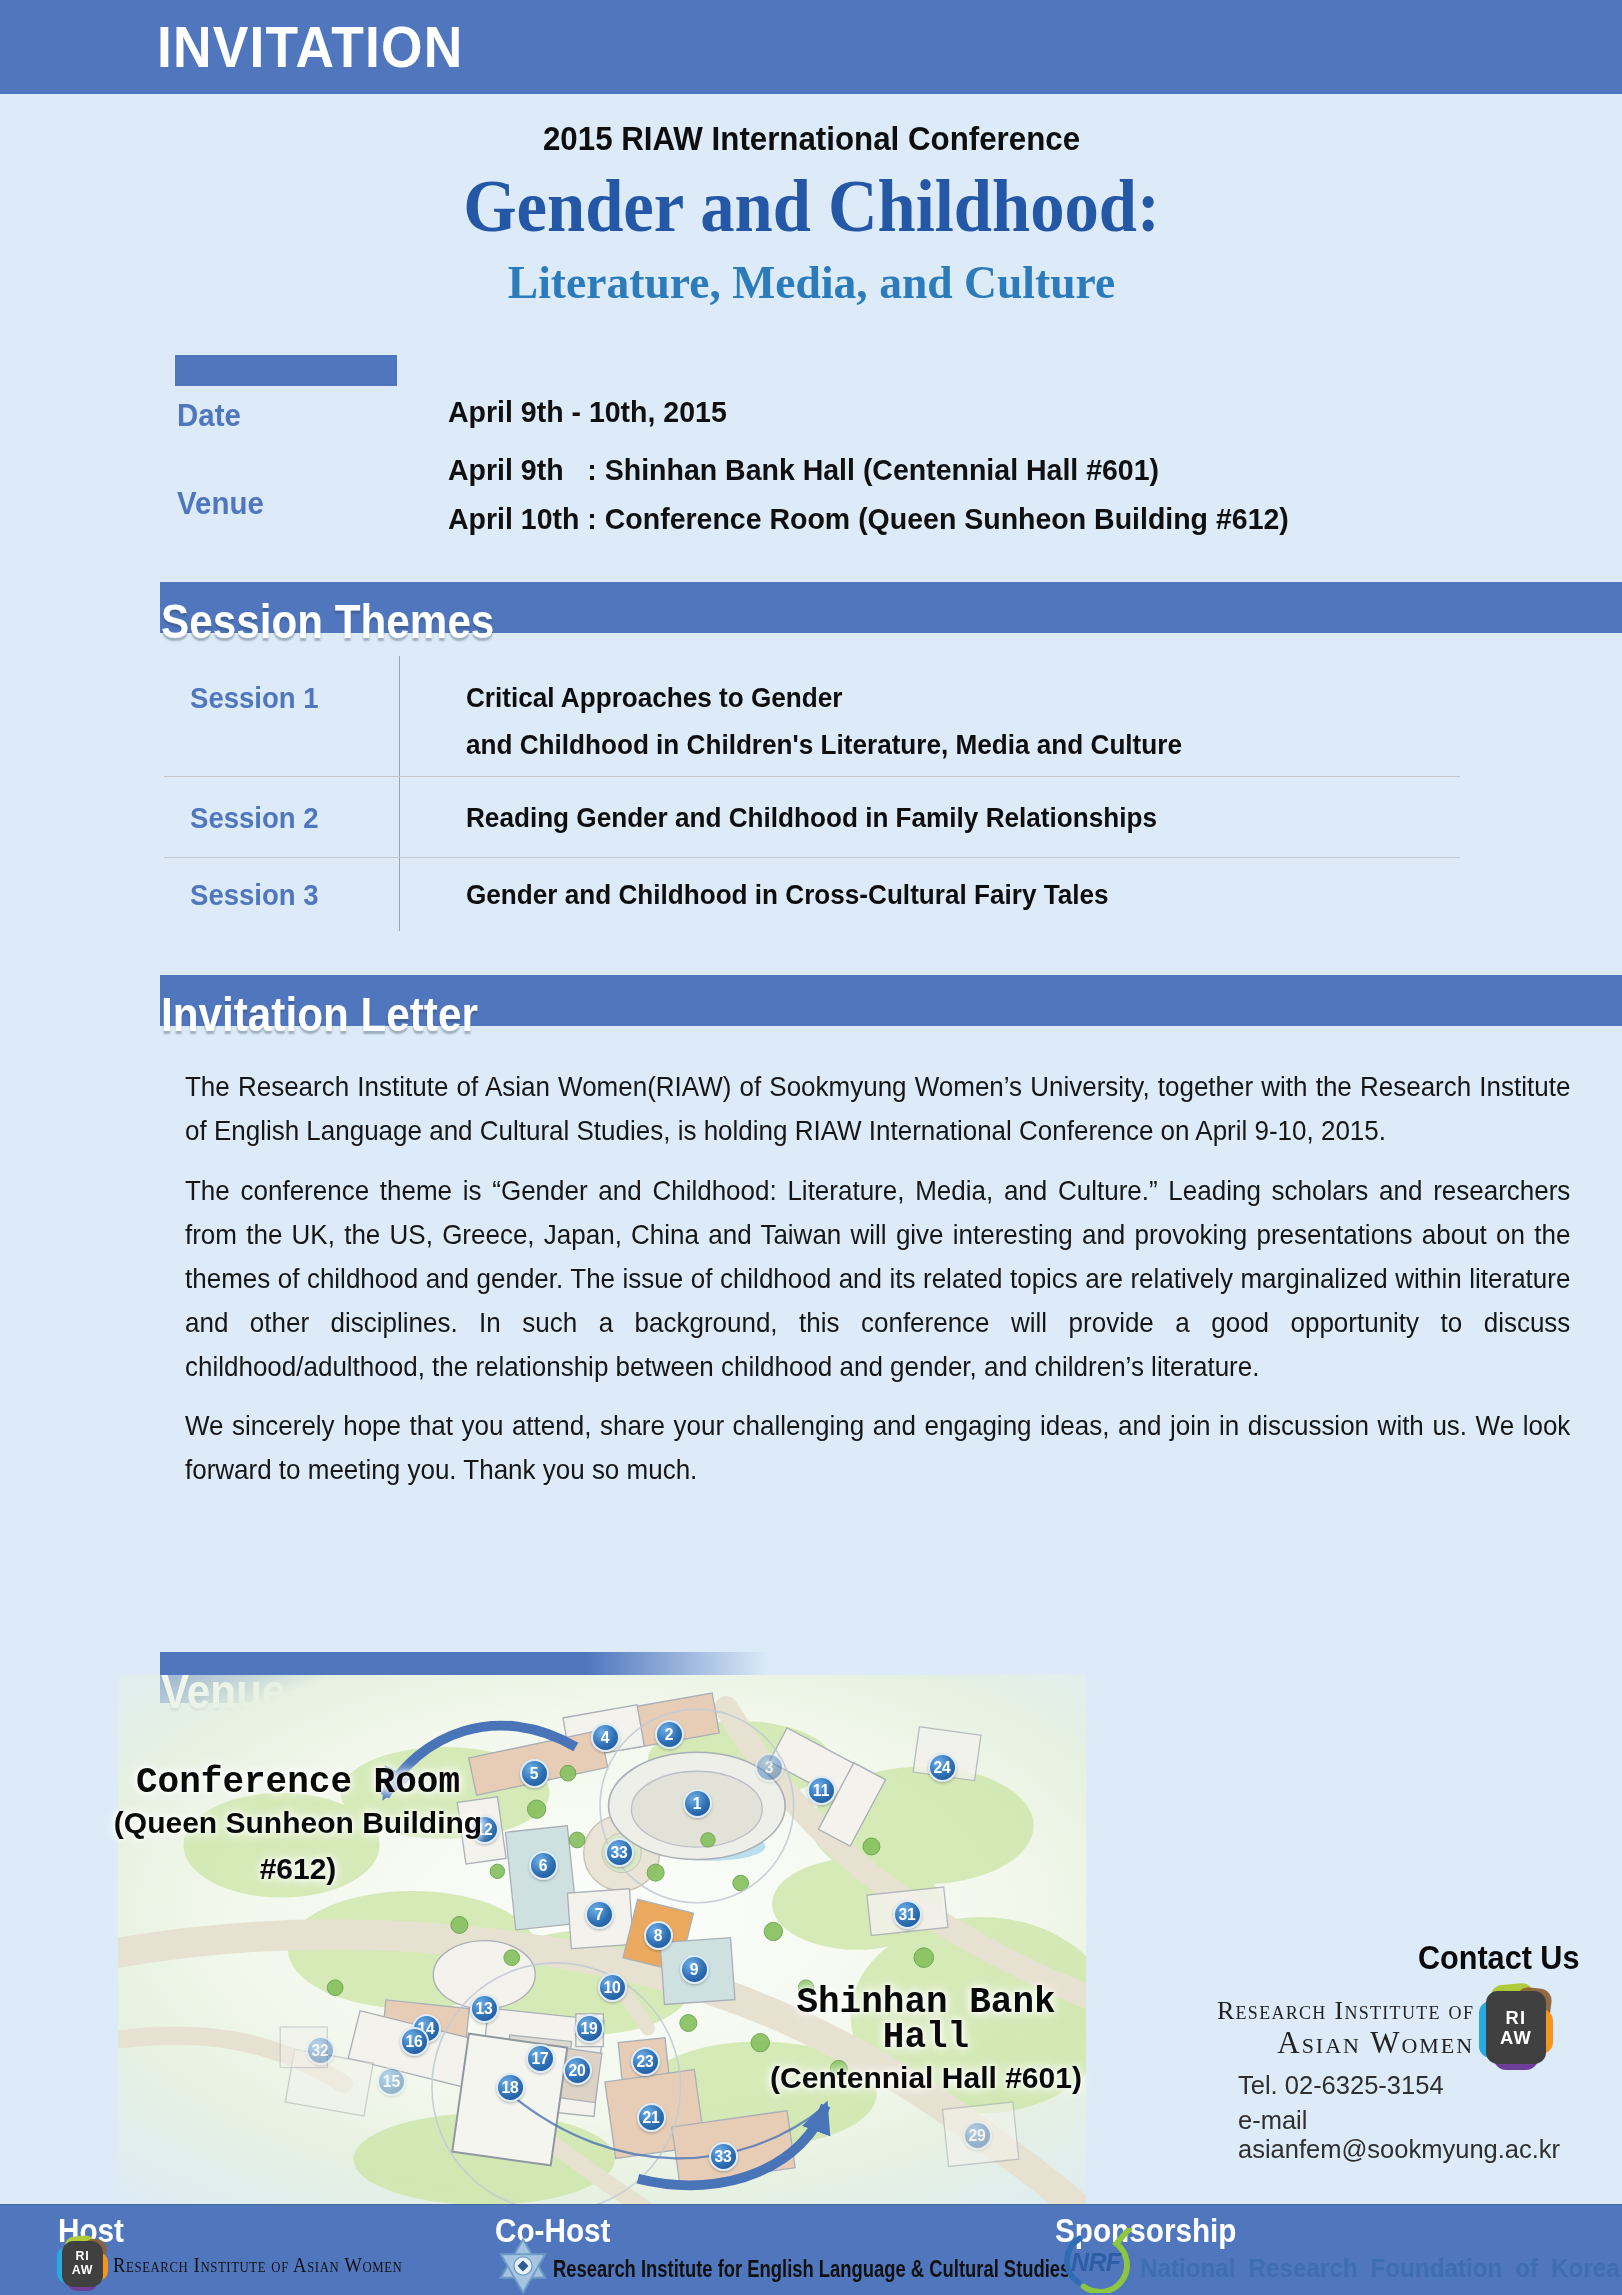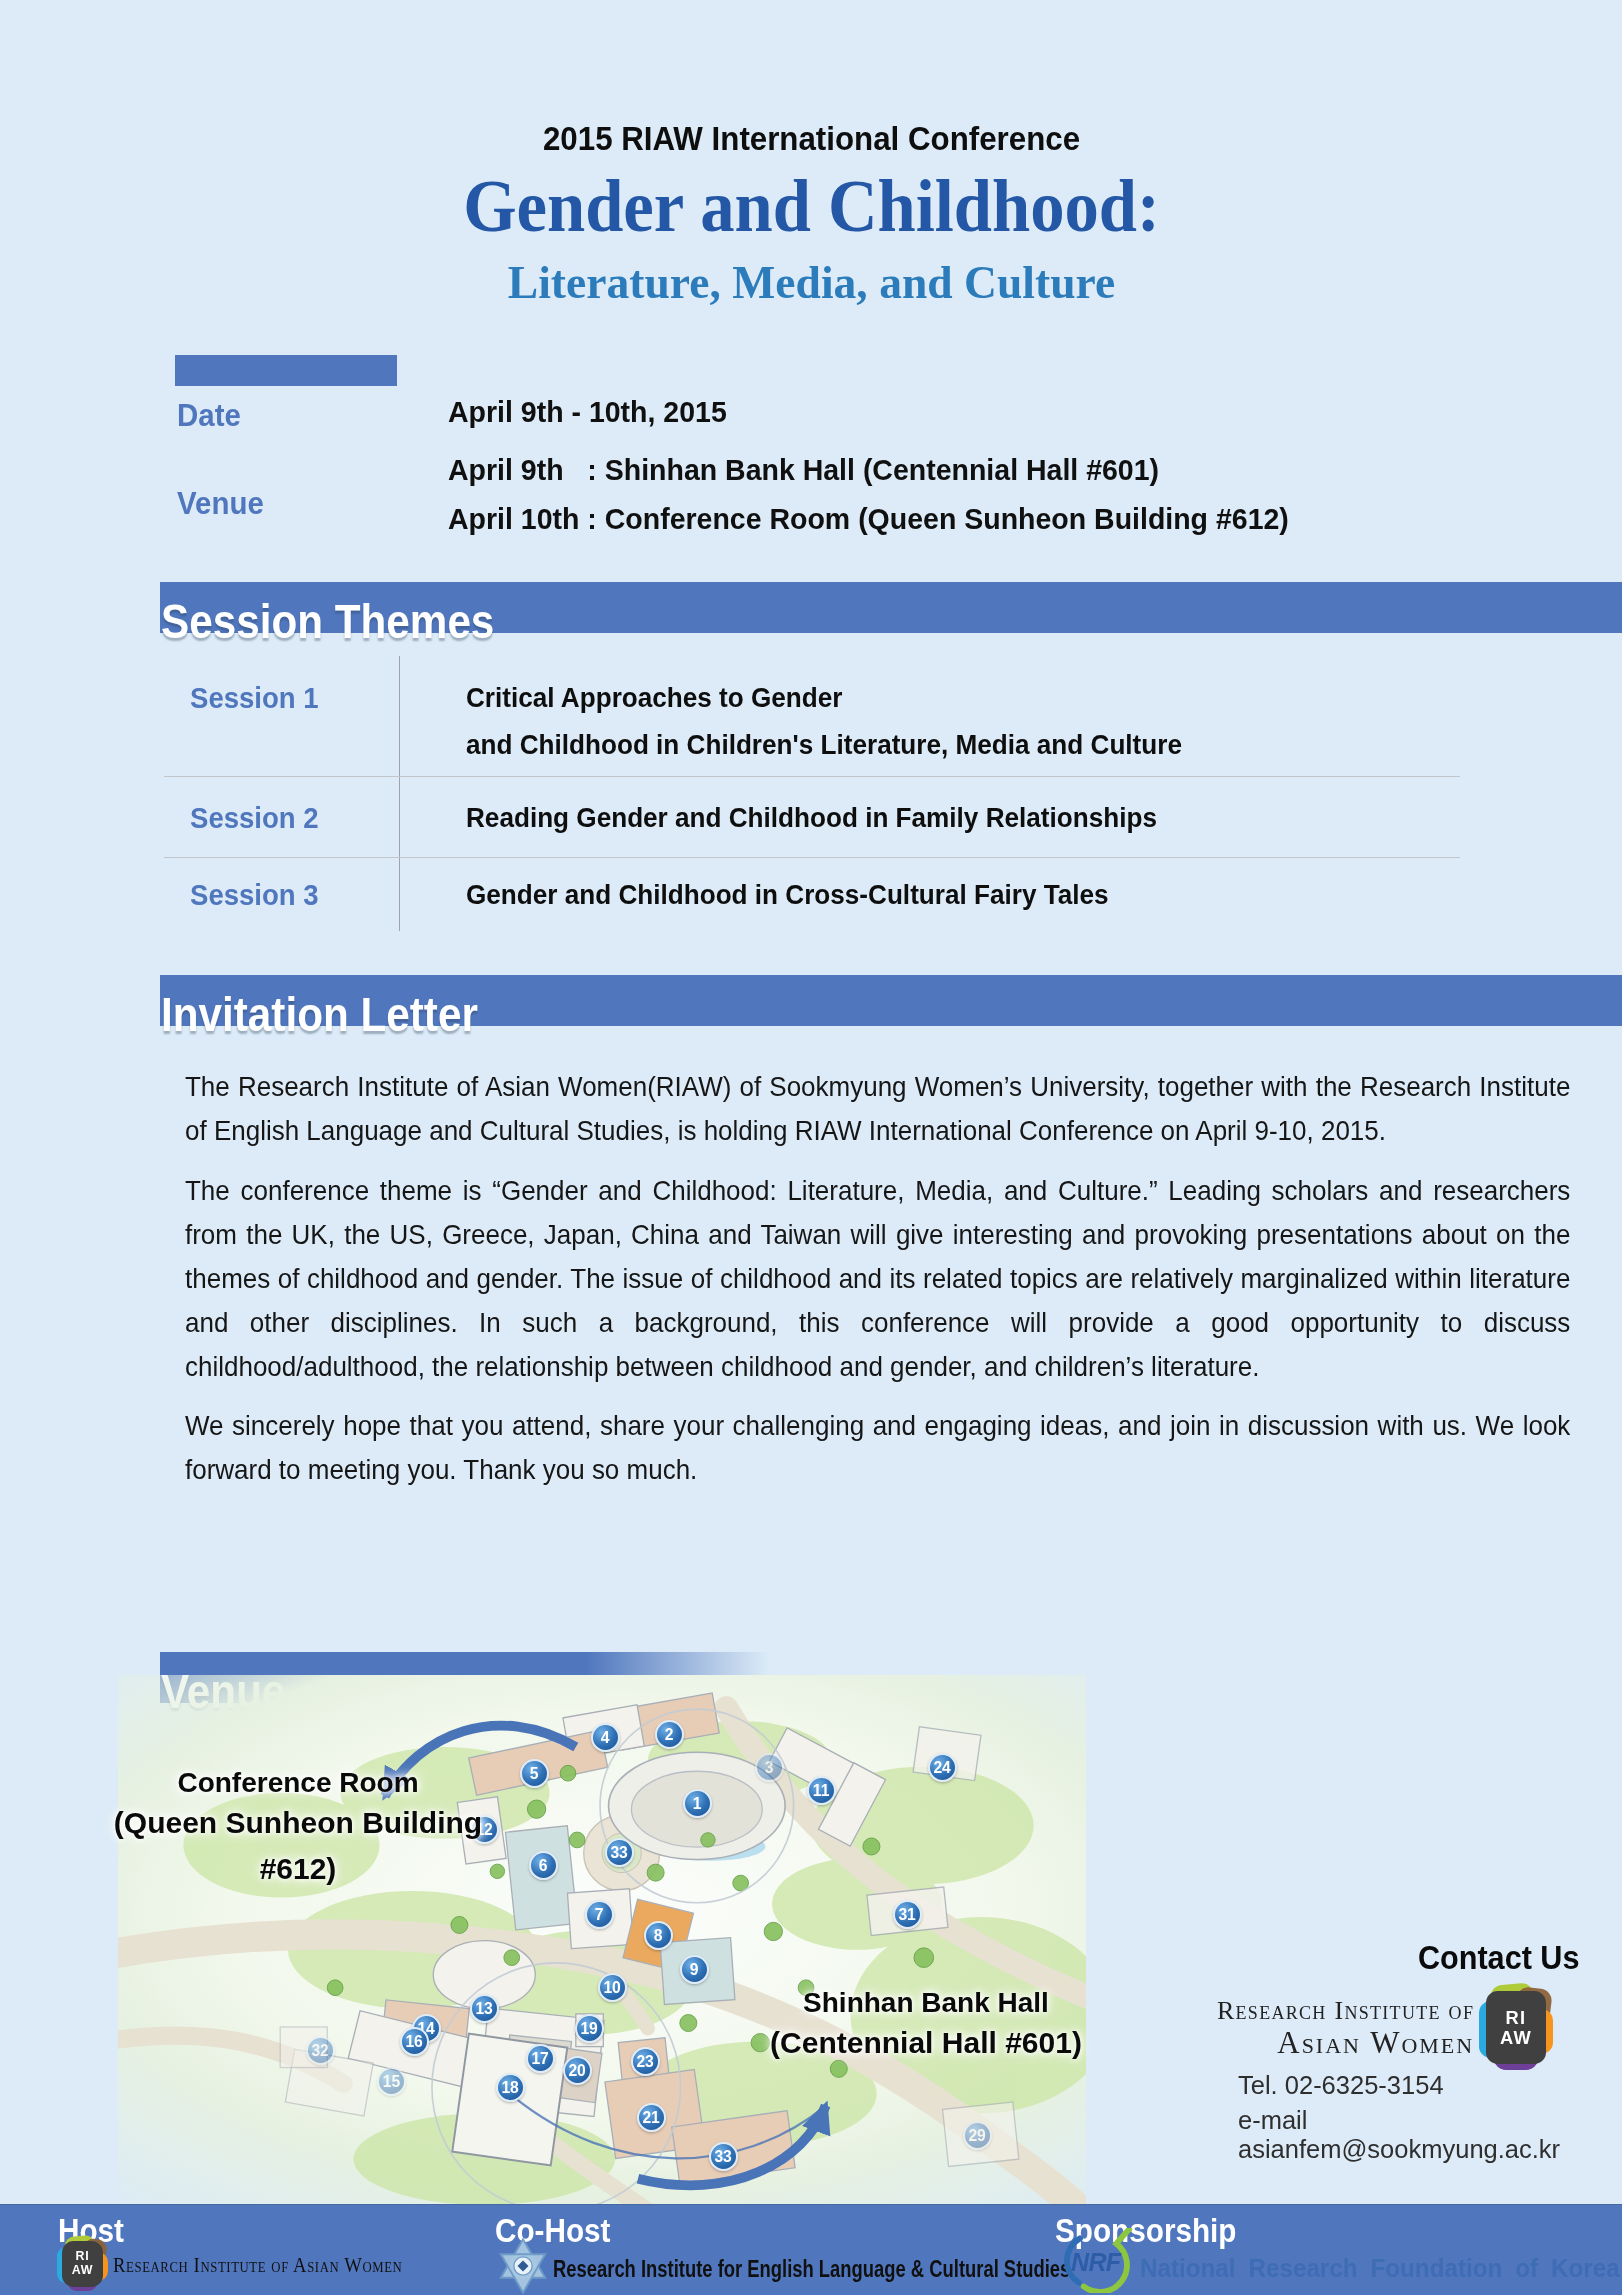--- a/index.html
+++ b/index.html
@@ -44,21 +44,21 @@
   .map{position:absolute;left:118px;top:1675px;width:968px;height:530px;
        background:radial-gradient(90% 85% at 52% 45%, #FBFDFB 0%, #F2F8EC 45%, #E6F1E1 62%, rgba(220,235,247,0) 88%);}
   .map svg{position:absolute;left:0;top:0;}
   .marker{position:absolute;width:29px;height:29px;margin:-14.4px 0 0 -14.4px;border-radius:50%;
           background:radial-gradient(circle at 35% 30%, #6FB0E8, #2E6FB4 55%, #1A4F8F);
           border:2px solid #DFECF7;color:#fff;font-weight:bold;font-size:15.7px;line-height:25px;
           text-align:center;box-shadow:0 1.3px 2.6px rgba(0,0,0,.25);box-sizing:border-box;}
   .marker.faded{opacity:.45;}
   .map-label{position:absolute;text-align:center;color:#0a0a0a;font-weight:bold;
              text-shadow:0 0 5.2px #fff,0 0 9.2px #fff,0 0 14.4px #fff;}
-  .map-label .l1{font-size:28px;line-height:35px;}
+  .map-label .l1{font-size:36px;line-height:35px;font-family:Liberation Mono, monospace;}
   .map-label .l2{font-size:30px;line-height:46px;}
   
   .contact-h{position:absolute;right:44px;top:1938px;color:#0b0b0b;font-size:34px;font-weight:bold;
              transform:scaleX(.9);transform-origin:100% 0;white-space:nowrap;}
   .riaw-row{position:absolute;right:77px;top:1991px;display:flex;align-items:center;}
   .riaw-word{text-align:right;color:#222;font-family:"Liberation Serif",serif;font-variant:small-caps;
              margin-right:11.8px;}
   .riaw-word .w1{font-size:26px;line-height:30px;letter-spacing:1.3px;}
   .riaw-word .w2{font-size:31px;line-height:34px;letter-spacing:2px;}
   .contact-tel{position:absolute;left:1238px;top:2071px;color:#2e2e2e;font-size:25.5px;}
@@ -92,20 +92,23 @@
   .nrf-wrap{position:absolute;left:1059px;top:2228px;width:73px;height:65px;}
   .nrf-text{position:absolute;left:5.2px;top:19.6px;width:63px;text-align:center;color:#2E5DA8;
             font-size:25px;font-weight:bold;font-style:italic;letter-spacing:-0.7px;}
   .star-wrap{position:absolute;left:496px;top:2238px;width:54px;height:56px;}
 </style>
 </head>
 <body>
 
 <div class="page">
 
+  <div class="topbar">
+    <div class="t">INVITATION</div>
+  </div>
 
   <div class="conf-name">2015 RIAW International Conference</div>
   <div class="conf-title">Gender and Childhood:</div>
   <div class="conf-sub">Literature, Media, and Culture</div>
 
   <div class="deco-rect"></div>
 
   <div class="info-label" style="left:177px;top:398px;">Date</div>
   <div class="info-value" style="left:448px;top:395px;">April 9th - 10th, 2015</div>
   <div class="info-label" style="left:177px;top:486px;">Venue</div>

